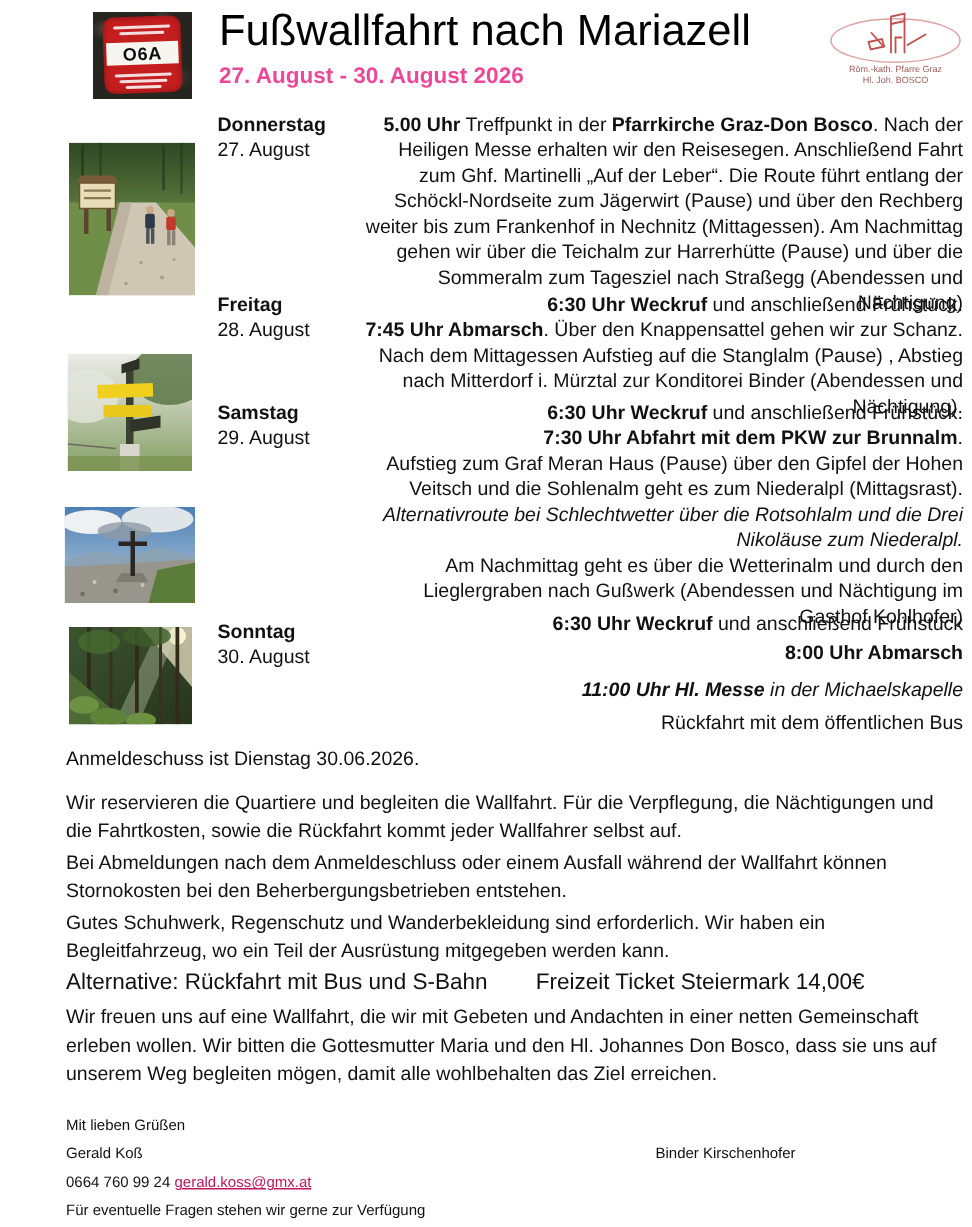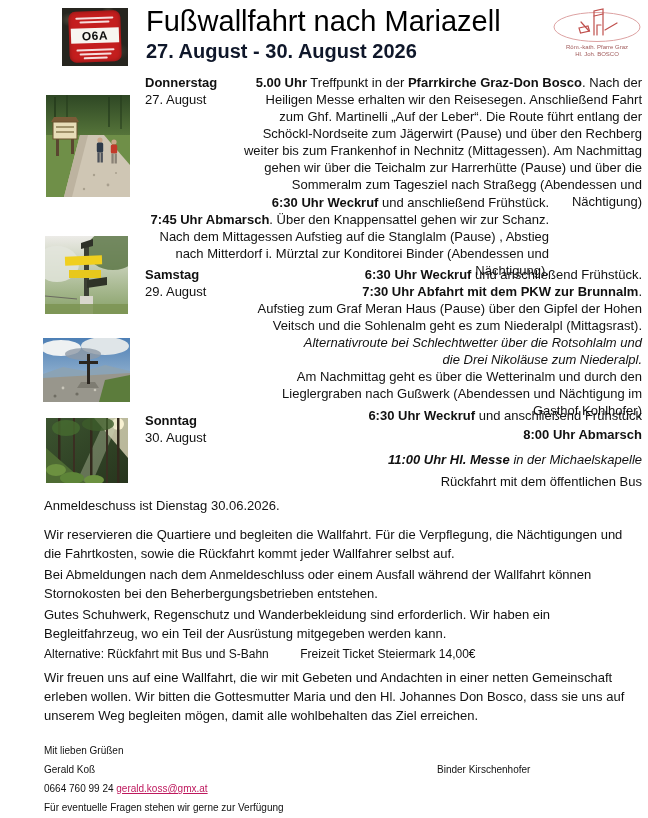--- a/index.html
+++ b/index.html
@@ -21,21 +21,21 @@
             box-shadow:inset 0 0 4px rgba(0,0,0,.35); }
   .tl { position:absolute; left:7px; right:7px; height:2px; background:rgba(255,255,255,.85); border-radius:1px; }
   .tl1 { top:6px; } .tl2 { top:10px; left:11px; right:11px; }
   .tl3 { top:38px; } .tl4 { top:42px; left:10px; right:10px; } .tl5 { top:46px; left:14px; right:14px; }
   .marker-band { position:absolute; left:2px; right:2px; top:17px; height:15px;
             background:#f7f5f0; display:flex; align-items:center; justify-content:center;
             font-weight:bold; font-size:12px; color:#0d0d0d; letter-spacing:.5px; }
 
   .title-block { position:absolute; left:146px; top:4px; }
   .title { font-size:29px; line-height:34px; color:#000; }
-  .subtitle { font-size:20px; line-height:26px; font-weight:bold; color:#0f172a; }
+  .subtitle { font-size:15px; line-height:26px; font-weight:bold; color:#ec4899; }
 
   .parish { position:absolute; left:550px; top:4px; width:94px; text-align:center; }
   .parish svg { display:block; margin:0 auto; }
   .pline { font-size:6px; line-height:7px; color:#a05a5a; }
 
   
   .photo { position:absolute; overflow:hidden; }
   .photo svg { display:block; width:100%; height:100%; }
   .ph1 { left:46px; top:95px;  width:84px; height:102px; }
   .ph2 { left:45px; top:236px; width:83px; height:78px; }
@@ -45,27 +45,27 @@
   
   .day-row { position:absolute; left:145px; display:flex; font-size:13px; line-height:17px; }
   .day-col { width:93px; flex:0 0 93px; }
   .day-name { font-weight:bold; }
   .day-content { width:404px; }
   .day-content p { margin:0;text-align:right; }
   .lh19 p { line-height:19px; }
   p.gap6 { margin-top:6px !important;font-style:italic; }
   p.gap3 { margin-top:3px !important; }
   .b { font-weight:bold; }
-  .i { font-style:italic;margin-left:48px; }
+  .i { font-style:italic; }
 
   
   .notes { position:absolute; left:44px; top:496px; width:598px; font-size:13px; line-height:19px; }
   .notes p { margin:0 0 2px 0; }
   .notes p.sp { margin-bottom:10px; }
-  .alt-line { font-size:12px; line-height:15px; margin:4px 0 6px 0 !important; }
+  .alt-line { font-size:15px; line-height:15px; margin:4px 0 6px 0 !important; }
   .alt-right { margin-left:28px; }
 
   
   .footer { position:absolute; left:44px; top:741px; width:598px; font-size:10px; line-height:19px; }
   .names { position:relative; }
   .name-right { position:absolute; left:393px; top:0; }
   .phone { margin-right:0; }
   .email { color:#be185d; text-decoration:underline; cursor:pointer; }
 </style>
 </head>
@@ -225,20 +225,24 @@
     <div class="day-col">
       <div class="day-name">Donnerstag</div>
       <div class="day-date">27. August</div>
     </div>
     <div class="day-content">
       <p><span class="b">5.00 Uhr</span><span> Treffpunkt in der </span><span class="b">Pfarrkirche Graz-Don Bosco</span><span>. Nach der Heiligen Messe erhalten wir den Reisesegen. Anschließend Fahrt zum Ghf. Martinelli „Auf der Leber“. Die Route führt entlang der Schöckl-Nordseite zum Jägerwirt (Pause) und über den Rechberg weiter bis zum Frankenhof in Nechnitz (Mittagessen). Am Nachmittag gehen wir über die Teichalm zur Harrerhütte (Pause) und über die Sommeralm zum Tagesziel nach Straßegg (Abendessen und Nächtigung)</span></p>
     </div>
   </div>
 
   <div class="day-row" style="top:194px">
+    <div class="day-col">
+      <div class="day-name">Freitag</div>
+      <div class="day-date">28. August</div>
+    </div>
     <div class="day-content">
       <p><span class="b">6:30 Uhr Weckruf</span><span> und anschließend Frühstück.</span></p>
       <p><span class="b">7:45 Uhr Abmarsch</span><span>. Über den Knappensattel gehen wir zur Schanz. Nach dem Mittagessen Aufstieg auf die Stanglalm (Pause) , Abstieg nach Mitterdorf i. Mürztal zur Konditorei Binder  (Abendessen und Nächtigung).</span></p>
     </div>
   </div>
 
   <div class="day-row" style="top:266px">
     <div class="day-col">
       <div class="day-name">Samstag</div>
       <div class="day-date">29. August</div>

